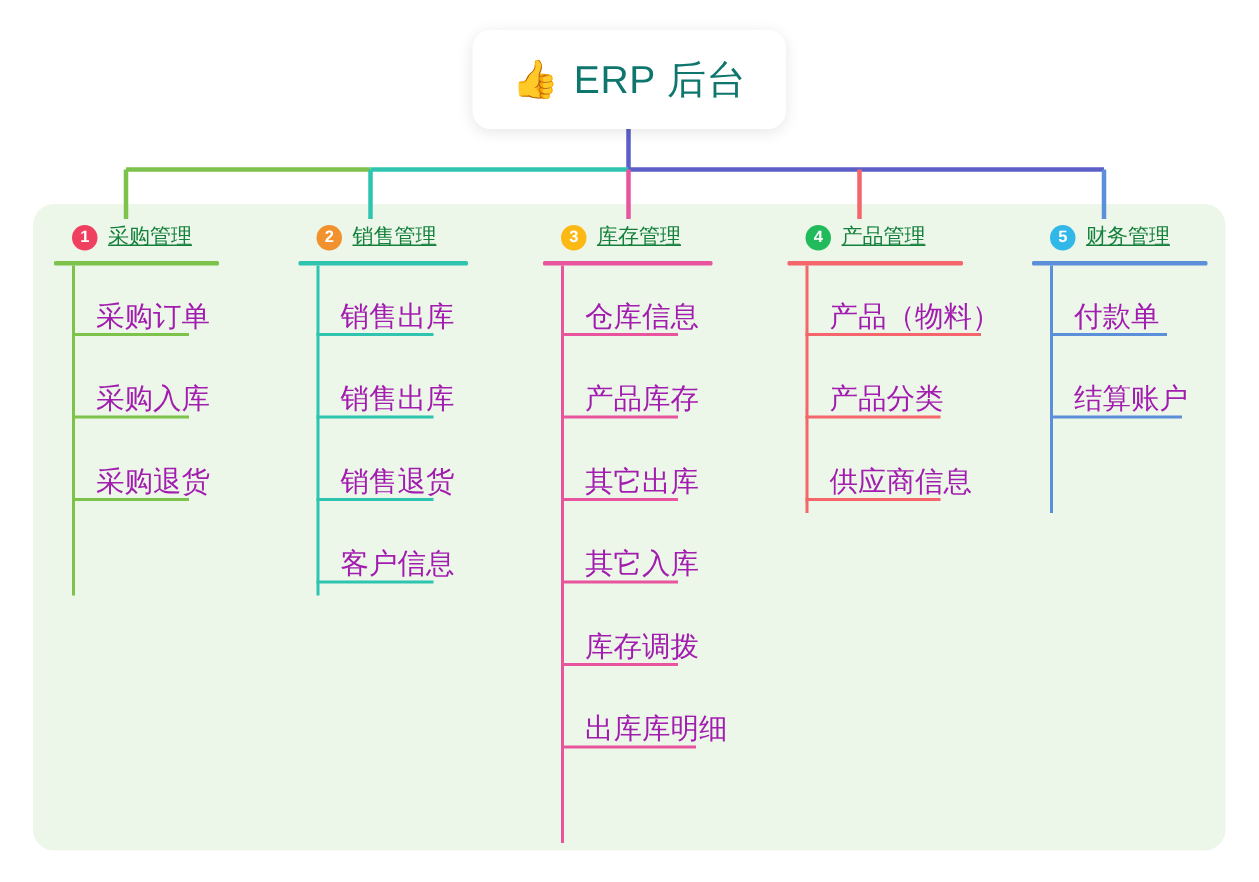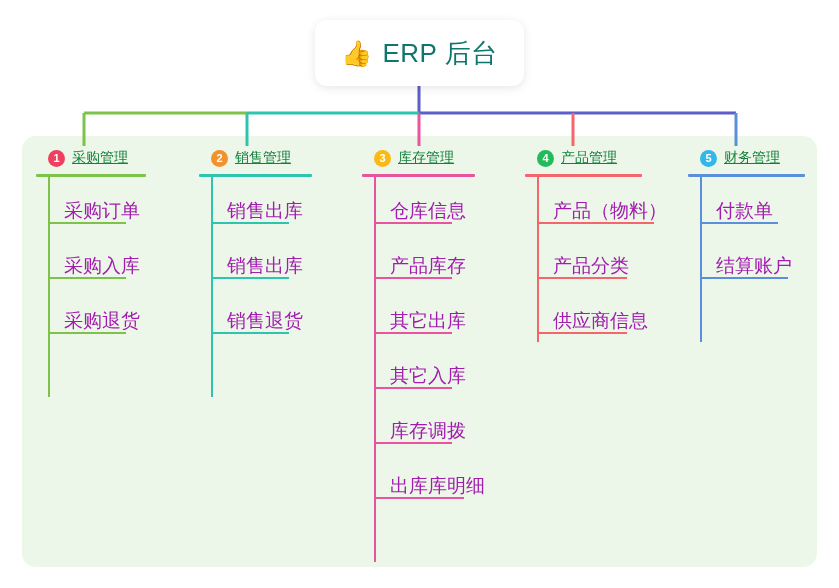--- a/index.html
+++ b/index.html
@@ -194,20 +194,24 @@
             <div class="leaf-rule" style="width: 78px; background: rgb(46, 196, 176);"></div>
           </div>
           <div class="leaf">
             <span class="leaf-text">销售出库</span>
             <div class="leaf-rule" style="width: 78px; background: rgb(46, 196, 176);"></div>
           </div>
           <div class="leaf">
             <span class="leaf-text">销售退货</span>
             <div class="leaf-rule" style="width: 78px; background: rgb(46, 196, 176);"></div>
           </div>
+          <div class="leaf">
+            <span class="leaf-text">客户信息</span>
+            <div class="leaf-rule" style="width: 78px; background: rgb(46, 196, 176);"></div>
+          </div>
         </div>
       </div>
       <div class="column" style="left: 362px;">
         <div class="col-header">
           <span class="badge" style="background: rgb(252, 184, 19);">3</span>
           <span class="col-title">库存管理</span>
         </div>
         <div class="header-rule" style="width: 113px; background: rgb(232, 85, 158);"></div>
         <div class="leaves">
           <div class="trunk" style="background: rgb(232, 85, 158); height: 385px;"></div>

